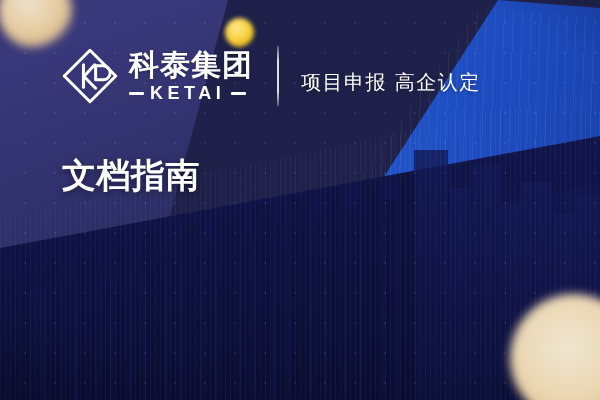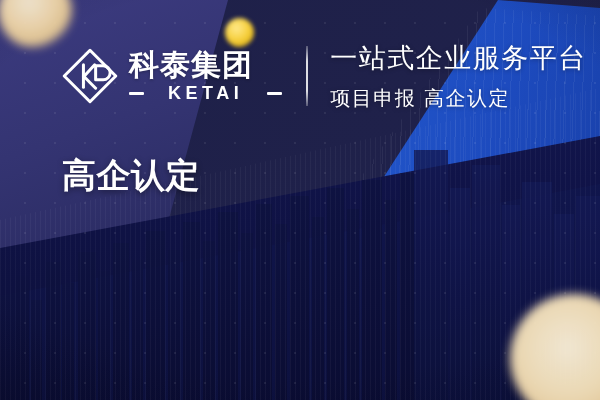--- a/index.html
+++ b/index.html
@@ -159,21 +159,21 @@
     line-height:32px;
     font-weight:bold;
     letter-spacing:1px;
     white-space:nowrap;
     text-shadow:0 1px 3px rgba(0,0,0,.3);
   }
 
   #logo-en-row {
     display:flex;
     align-items:center;
-    gap:24px;
+    gap:6px;
     margin-top:3px;
   }
   .en-dash {
     display:block;
     height:3px;
     width:15px;
     background:#ffffff;
     border-radius:1px;
   }
   #logo-en {
@@ -327,22 +327,21 @@
           <span class="en-dash"></span>
           <span id="logo-en">KETAI</span>
           <span class="en-dash"></span>
         </div>
       </div>
     </div>
 
     <div id="header-divider"></div>
 
     <div id="tagline-block">
-      <div id="tagline-main">一站式企业服务平台</div>
       <div id="tagline-sub">项目申报 高企认定</div>
     </div>
   </div>
 
   <div id="title-block">
-    <div class="title-line">高企认定</div>
+    <div class="title-line">文档指南</div>
   </div>
 
 </div>
 
 </body></html>

